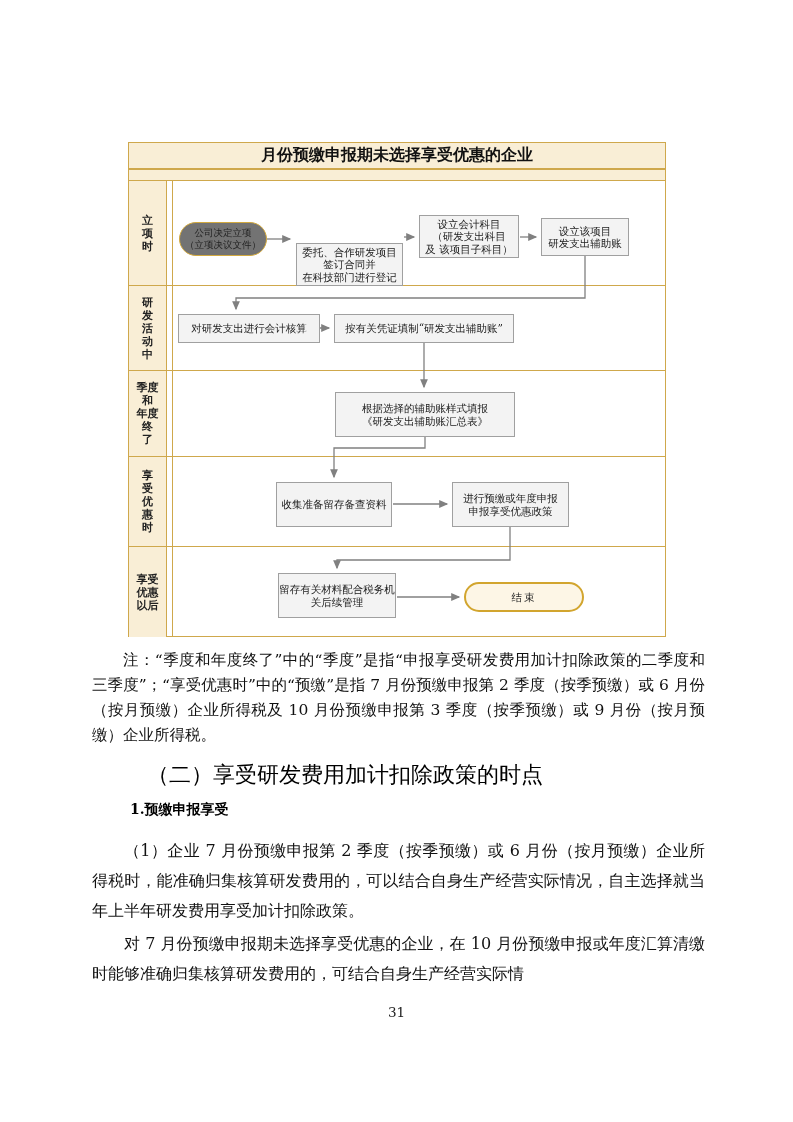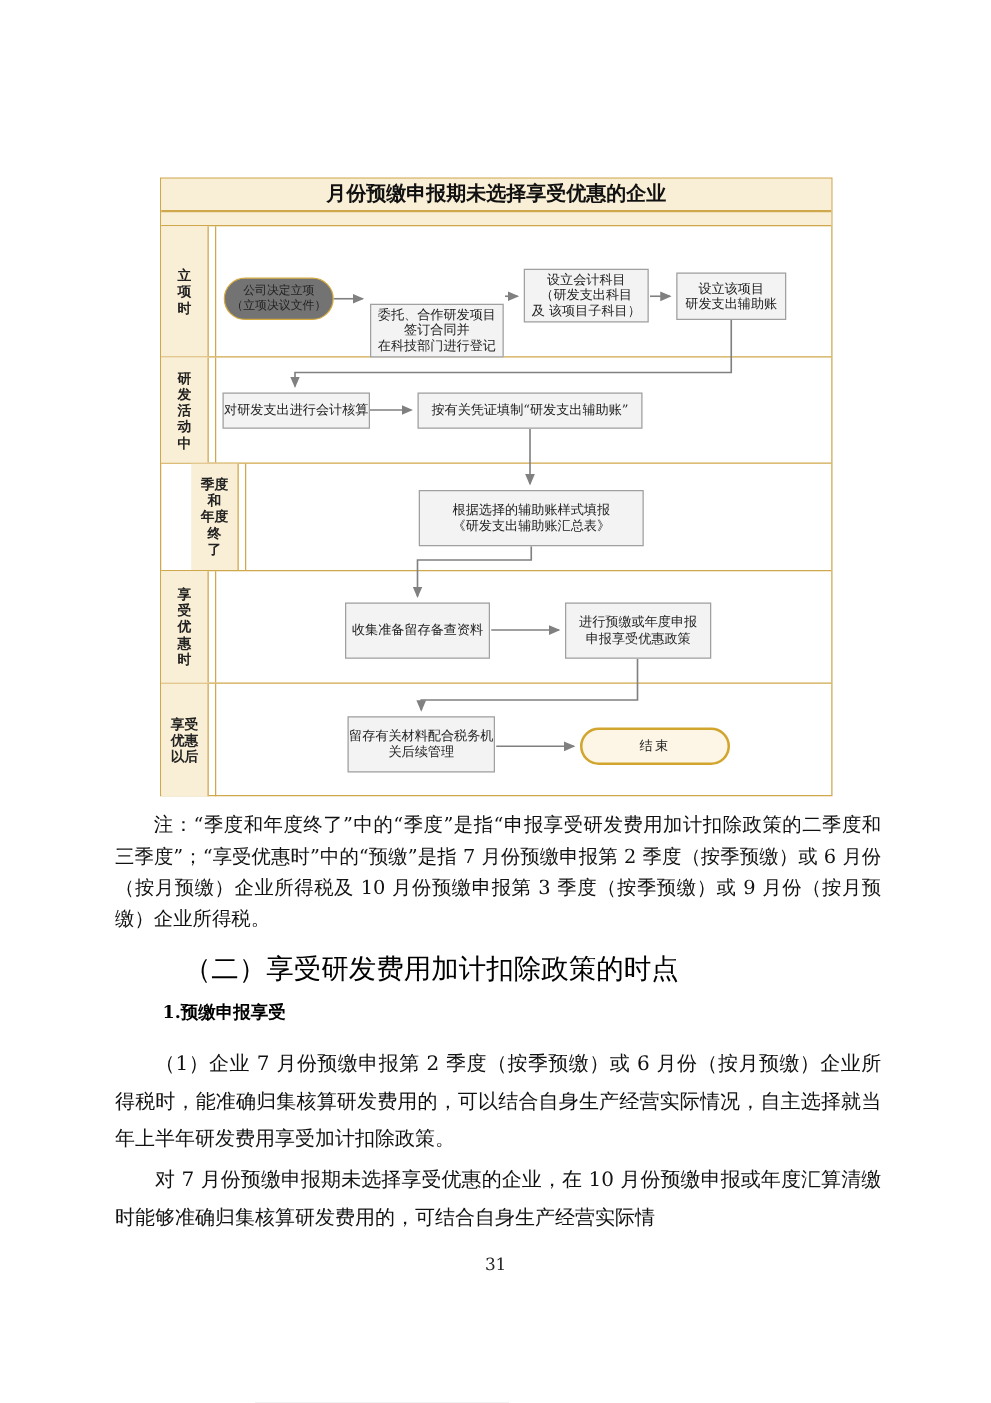--- a/index.html
+++ b/index.html
@@ -22,21 +22,21 @@
   }
   .chart-strip { height:11px; background:#f9eed6; border-bottom:1.5px solid #cfa84c; }
   .lane { display:flex; }
   .lane.bordered { border-bottom:1.5px solid #cfa84c; }
   .lane-label {
     width:38px; background:#f9eed6; border-right:1.5px solid #cfa84c;
     display:flex; align-items:center; justify-content:center; text-align:center;
     font-weight:bold; font-size:11px; line-height:13px; white-space:pre-line; color:#222;
   }
   .lane-content { flex:1; margin-left:5px; border-left:1.5px solid #cfa84c; }
-  .h1 { height:105px; } .h2 { height:85px; } .h3 { height:86px;padding-left:24px; } .h4 { height:90px; } .h5 { height:90px; }
+  .h1 { height:105px; } .h2 { height:85px; } .h3 { height:86px; } .h4 { height:90px; } .h5 { height:90px; }
 
   .connectors { position:absolute; left:0; top:0; width:538px; height:495px; pointer-events:none; }
 
   .node {
     position:absolute; display:flex; align-items:center; justify-content:center;
     text-align:center; white-space:pre-line; font-size:10.5px; line-height:12.5px; color:#222;
   }
   .rect { background:#f3f3f3; border:1px solid #a0a0a0; }
   .pill { background:#737373; border:1.5px solid #d2a93f; border-radius:17px; }
   .pill-end { background:#fdf6e6; border:2px solid #d2a52e; border-radius:15px; letter-spacing:2px; }
@@ -136,21 +136,21 @@
     <div class="node pill" style="left:50px; top:79px; width:88px; height:34px; font-size:9.5px; line-height:12px;">公司决定立项
 （立项决议文件）</div>
     <div class="node rect" style="left:167px; top:72px; width:107px; height:43px;margin-top:28px;">委托、合作研发项目
 签订合同并
 在科技部门进行登记</div>
     <div class="node rect" style="left:290px; top:72px; width:100px; height:43px;">设立会计科目
 （研发支出科目
 及 该项目子科目）</div>
     <div class="node rect" style="left:412px; top:75px; width:88px; height:38px;">设立该项目
 研发支出辅助账</div>
-    <div class="node rect" style="left:49px; top:171px; width:118px; height:29px;">对研发支出进行会计核算</div>
+    <div class="node rect" style="left:49px; top:171px; width:142px; height:29px;">对研发支出进行会计核算</div>
     <div class="node rect" style="left:205px; top:171px; width:180px; height:29px;">按有关凭证填制“研发支出辅助账”</div>
     <div class="node rect" style="left:206px; top:249px; width:180px; height:45px;">根据选择的辅助账样式填报
 《研发支出辅助账汇总表》</div>
     <div class="node rect" style="left:147px; top:339px; width:116px; height:45px;">收集准备留存备查资料</div>
     <div class="node rect" style="left:323px; top:339px; width:117px; height:45px;">进行预缴或年度申报
 申报享受优惠政策</div>
     <div class="node rect" style="left:149px; top:430px; width:118px; height:45px;">留存有关材料配合税务机
 关后续管理</div>
     <div class="node pill-end" style="left:335px; top:439px; width:120px; height:30px;">结束</div>
   </div>

